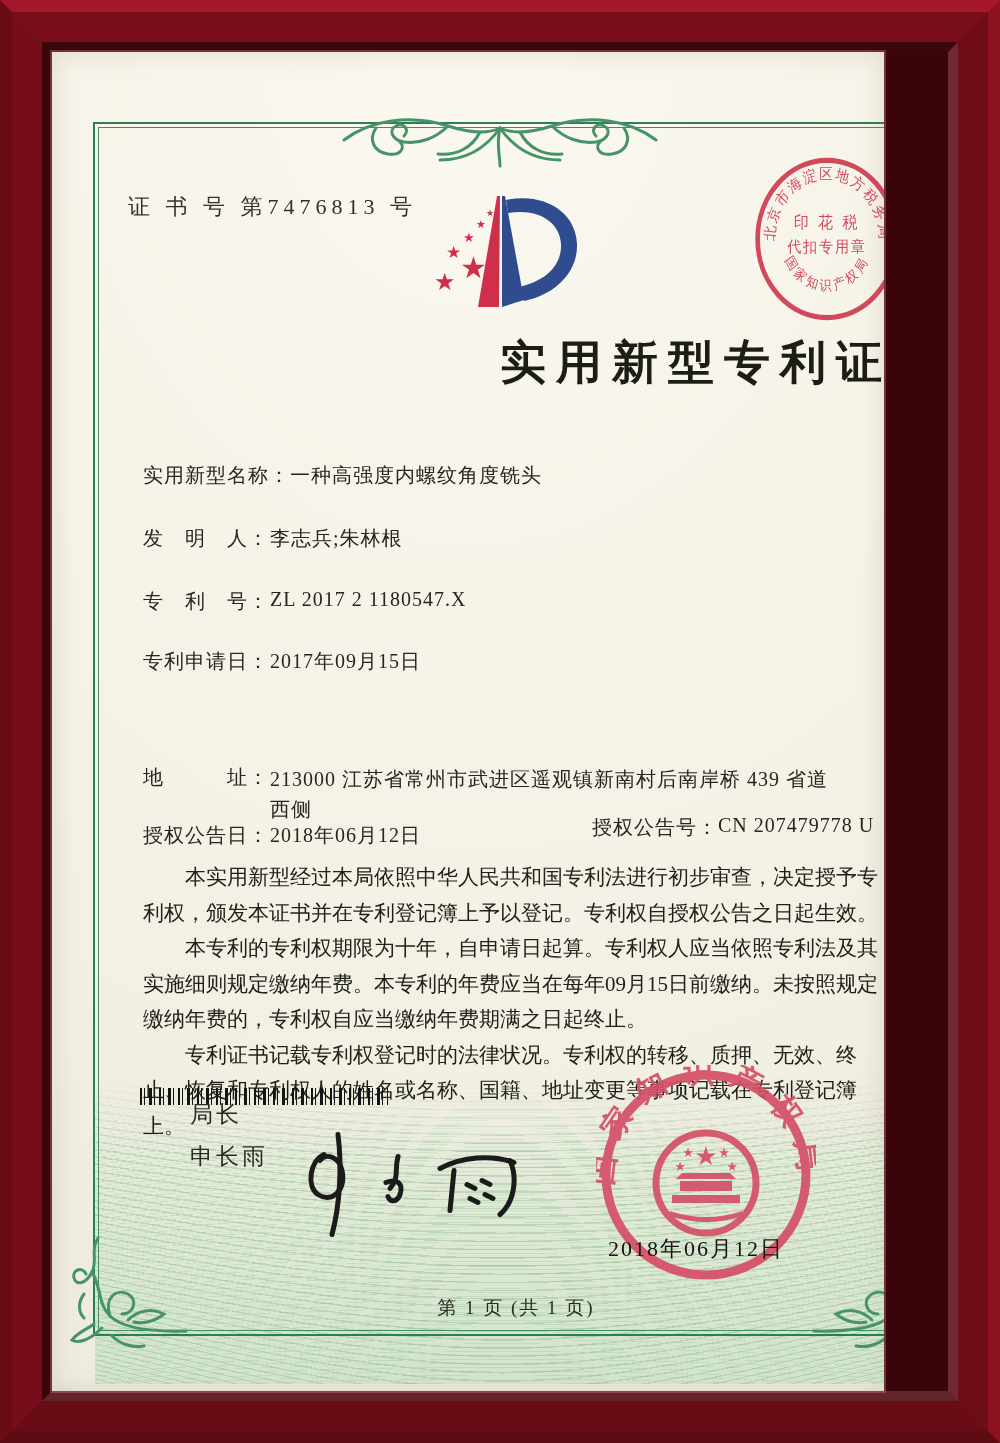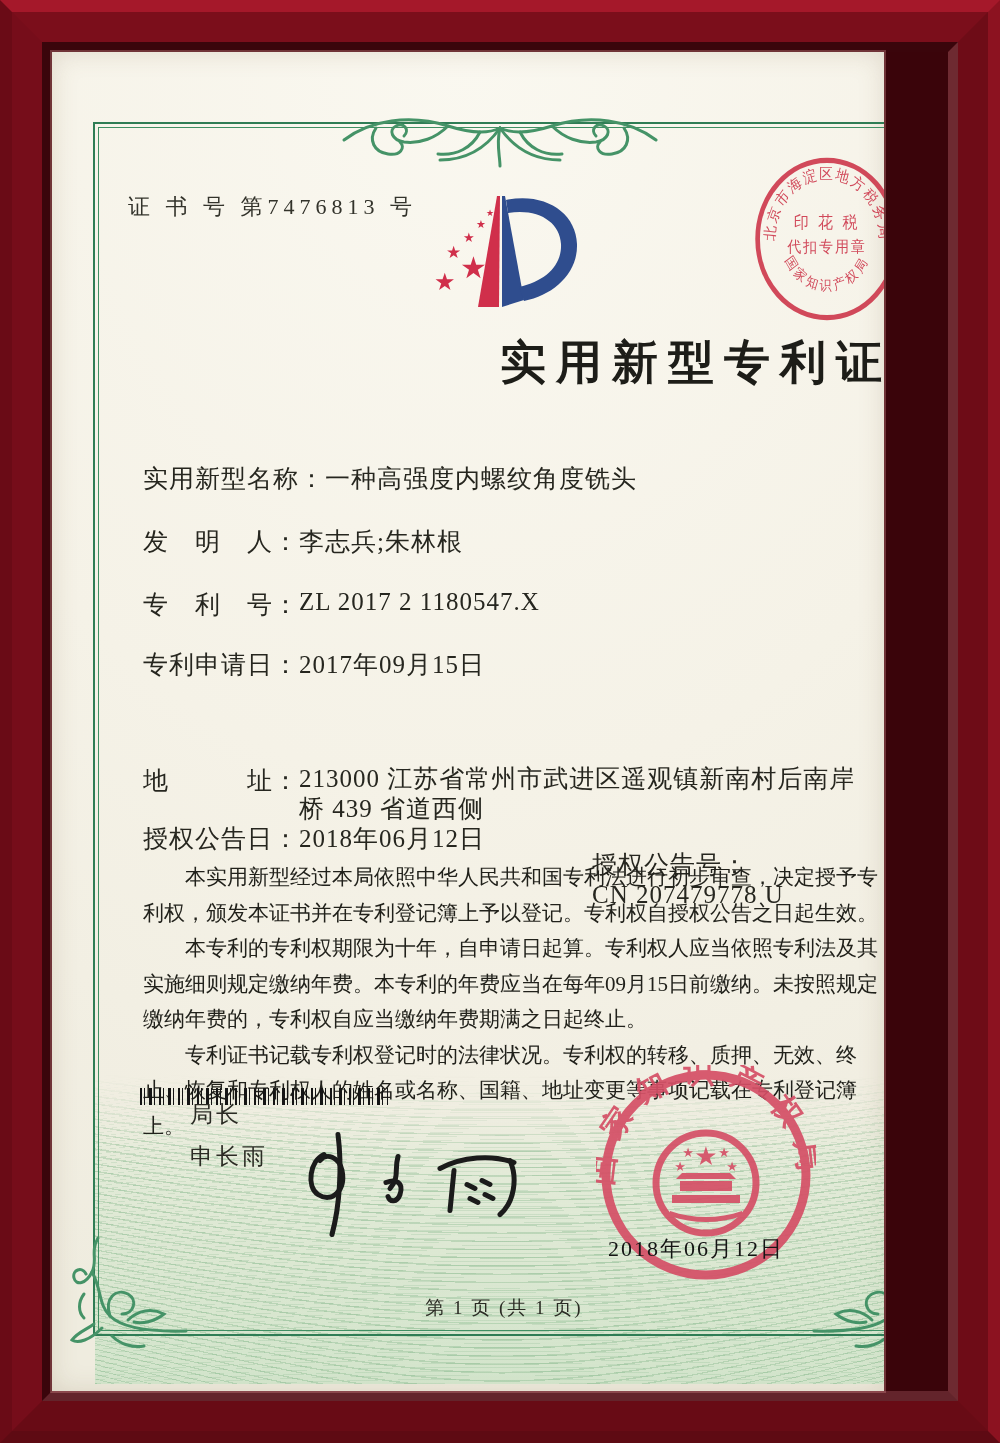--- a/index.html
+++ b/index.html
@@ -28,36 +28,36 @@
     border:2px solid #2f7d55;}
   .green-border::before{content:"";position:absolute;inset:3px;border:1px solid #3f8f63;}
   .orn{position:absolute;z-index:2;}
   
   .layer{position:absolute;z-index:3;color:#26261f;}
   .cert-no{left:76px;top:140px;font-size:22px;letter-spacing:5px;color:#33332b;}
   .logo{left:368px;top:118px;width:200px;height:150px;}
   .tax-stamp{left:700px;top:102px;width:150px;height:170px;opacity:.88;}
   .title{left:0;top:280px;width:896px;text-align:right;font-size:46px;font-weight:bold;
          letter-spacing:10px;color:#1d1d18;}
-  .field{left:91px;font-size:25px;letter-spacing:1px;}
+  .field{left:91px;font-size:20px;letter-spacing:1px;}
   .field .lab{display:inline-block;min-width:127px;vertical-align:top;}
   .field .val{display:inline-block;vertical-align:top;}
   .f-addr .val{width:560px;line-height:30px;}
   .f-right{left:540px !important;}
   .paras{left:91px;top:800px;width:748px;font-size:21px;line-height:35.5px;color:#21211b;margin-top:8px;}
   .paras p{margin:0;text-indent:2em;}
   .barcode{left:88px;top:1036px;width:248px;height:17px;background:
     repeating-linear-gradient(90deg,#151515 0 2px,transparent 2px 4px,#151515 4px 5px,
       transparent 5px 9px,#151515 9px 12px,transparent 12px 14px,#151515 14px 15px,transparent 15px 19px);}
   .officer{left:94px;top:1041px;font-size:23px;letter-spacing:3px;color:#2b2b24;
     font-family:"Liberation Sans","DejaVu Sans",sans-serif;line-height:42px;margin-left:44px;}
   .signature{left:250px;top:1072px;width:230px;height:120px;}
   .big-seal{left:544px;top:1013px;width:220px;height:220px;opacity:.92;}
   .seal-date{left:556px;top:1182px;font-size:22px;letter-spacing:2px;color:#141414;z-index:4;}
-  .footer{left:4px;top:1243px;width:896px;text-align:center;font-size:19px;letter-spacing:2px;color:#2b2b24;}
+  .footer{left:16px;top:1243px;width:896px;text-align:center;font-size:19px;letter-spacing:2px;color:#2b2b24;}
 </style>
 </head>
 <body>
 
 <div class="stage">
   <div class="frame-bevel"></div>
   <div class="frame-band"></div>
   <div class="frame-inner"></div>
 
   <div class="paper">
@@ -154,21 +154,21 @@
     </div>
     <div class="layer field" style="top:596px">
       <span class="lab">专利申请日：</span><span class="val">2017年09月15日</span>
     </div>
     <div class="layer field f-addr" style="top:712px">
       <span class="lab">地　　　址：</span><span class="val">213000 江苏省常州市武进区遥观镇新南村后南岸桥 439 省道西侧</span>
     </div>
     <div class="layer field" style="top:770px">
       <span class="lab">授权公告日：</span><span class="val">2018年06月12日</span>
     </div>
-    <div class="layer field f-right" style="top:796px">
+    <div class="layer field f-right" style="top:762px">
       <span class="lab" style="min-width:0">授权公告号：</span><span class="val">CN 207479778 U</span>
     </div>
 
     <div class="layer paras">
       <p>本实用新型经过本局依照中华人民共和国专利法进行初步审查，决定授予专利权，颁发本证书并在专利登记簿上予以登记。专利权自授权公告之日起生效。</p>
       <p>本专利的专利权期限为十年，自申请日起算。专利权人应当依照专利法及其实施细则规定缴纳年费。本专利的年费应当在每年09月15日前缴纳。未按照规定缴纳年费的，专利权自应当缴纳年费期满之日起终止。</p>
       <p>专利证书记载专利权登记时的法律状况。专利权的转移、质押、无效、终止、恢复和专利权人的姓名或名称、国籍、地址变更等事项记载在专利登记簿上。</p>
     </div>
 
     <div class="layer barcode"></div>

